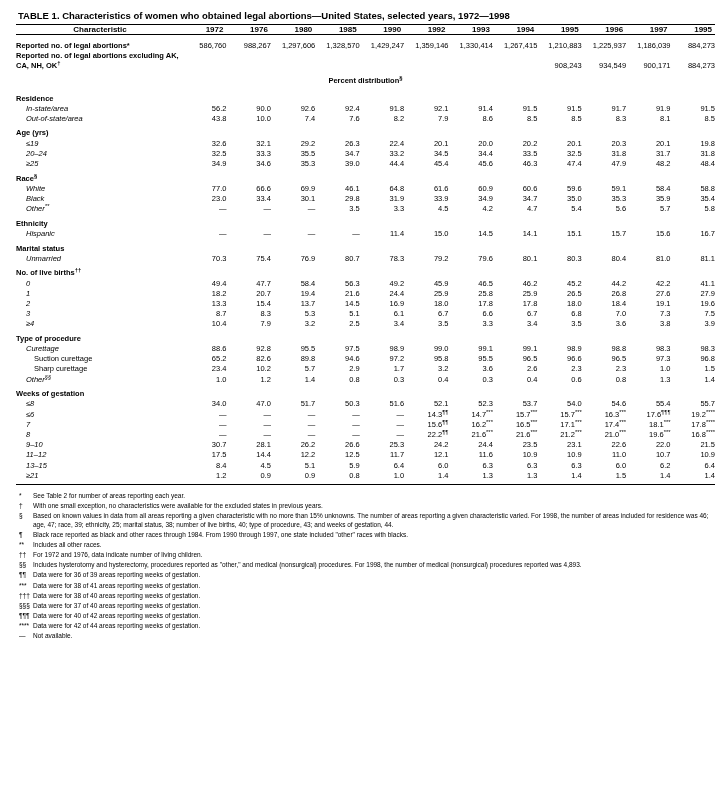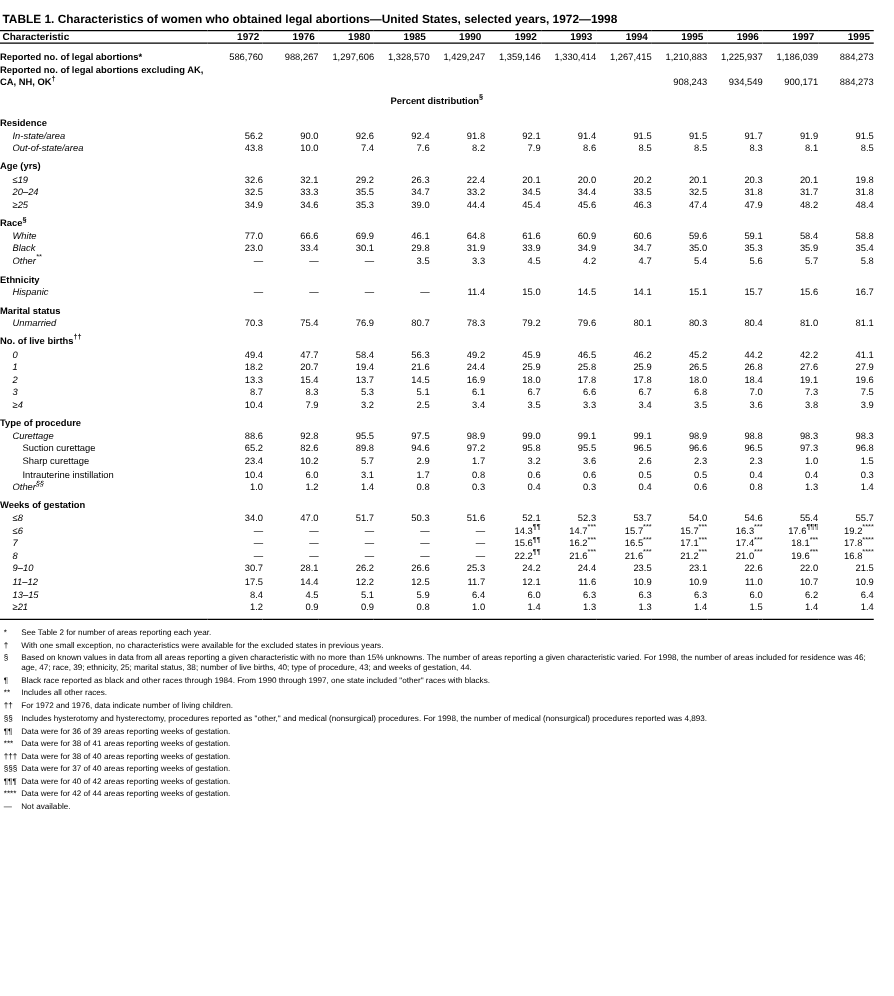--- a/index.html
+++ b/index.html
@@ -1,24 +1,24 @@
 <!DOCTYPE html>
 <html><head>
 <meta charset="utf-8">
 <style>
   html,body{margin:0;padding:0;background:#ffffff;}
   body{width:715px;height:797px;font-family:"Liberation Sans",sans-serif;color:#000;}
-  .page{padding:8px 8px 0 0;box-sizing:border-box;width:590px;}
+  .page{padding:8px 8px 0 16px;box-sizing:border-box;width:590px;}
   .title{font-size:9.5px;font-weight:bold;margin:2px 0 3px 2px;}
   table.main{border-collapse:collapse;width:699px;table-layout:fixed;font-size:7.5px;}
   table.main th,table.main td{padding:0;margin:0;vertical-align:bottom;}
   .rule-top{border-top:1.1px solid #000;}
   .rule-bot{border-bottom:1.1px solid #000;}
   thead th{font-weight:bold;font-size:8px;padding:3px 0 2px 0;}
-  thead th.lbl{text-align:left;padding-left:2px;margin-left:28px;}
+  thead th.lbl{text-align:center;padding-left:2px;margin-left:28px;}
   thead th.num{text-align:right;padding-right:3px;}
   td.lbl{text-align:left;padding-left:2px;}
   td.num{text-align:right;padding-right:3px;}
   tr.datarow td{padding:0.6px 0;}
   .grp td{font-weight:bold;padding-top:5px !important;}
   .ind1{padding-left:10px !important;font-style:italic;}
   .ind2{padding-left:18px !important;}
   .spacer td{height:5px;}
   .pdhead{font-weight:bold;text-align:center;font-size:7.5px;padding-top:5px !important;padding-bottom:4px !important;}
   .bold{font-weight:bold;}
@@ -463,35 +463,20 @@
           <td class="num">1.7</td>
           <td class="num">3.2</td>
           <td class="num">3.6</td>
           <td class="num">2.6</td>
           <td class="num">2.3</td>
           <td class="num">2.3</td>
           <td class="num">1.0</td>
           <td class="num">1.5</td>
         </tr>
         <tr class="datarow">
-          <td class="lbl ind2">Intrauterine instillation</td>
-          <td class="num">10.4</td>
-          <td class="num">6.0</td>
-          <td class="num">3.1</td>
-          <td class="num">1.7</td>
-          <td class="num">0.8</td>
-          <td class="num">0.6</td>
-          <td class="num">0.6</td>
-          <td class="num">0.5</td>
-          <td class="num">0.5</td>
-          <td class="num">0.4</td>
-          <td class="num">0.4</td>
-          <td class="num">0.3</td>
-        </tr>
-        <tr class="datarow">
           <td class="lbl ind1">Other<sup>§§</sup></td>
           <td class="num">1.0</td>
           <td class="num">1.2</td>
           <td class="num">1.4</td>
           <td class="num">0.8</td>
           <td class="num">0.3</td>
           <td class="num">0.4</td>
           <td class="num">0.3</td>
           <td class="num">0.4</td>
           <td class="num">0.6</td>

